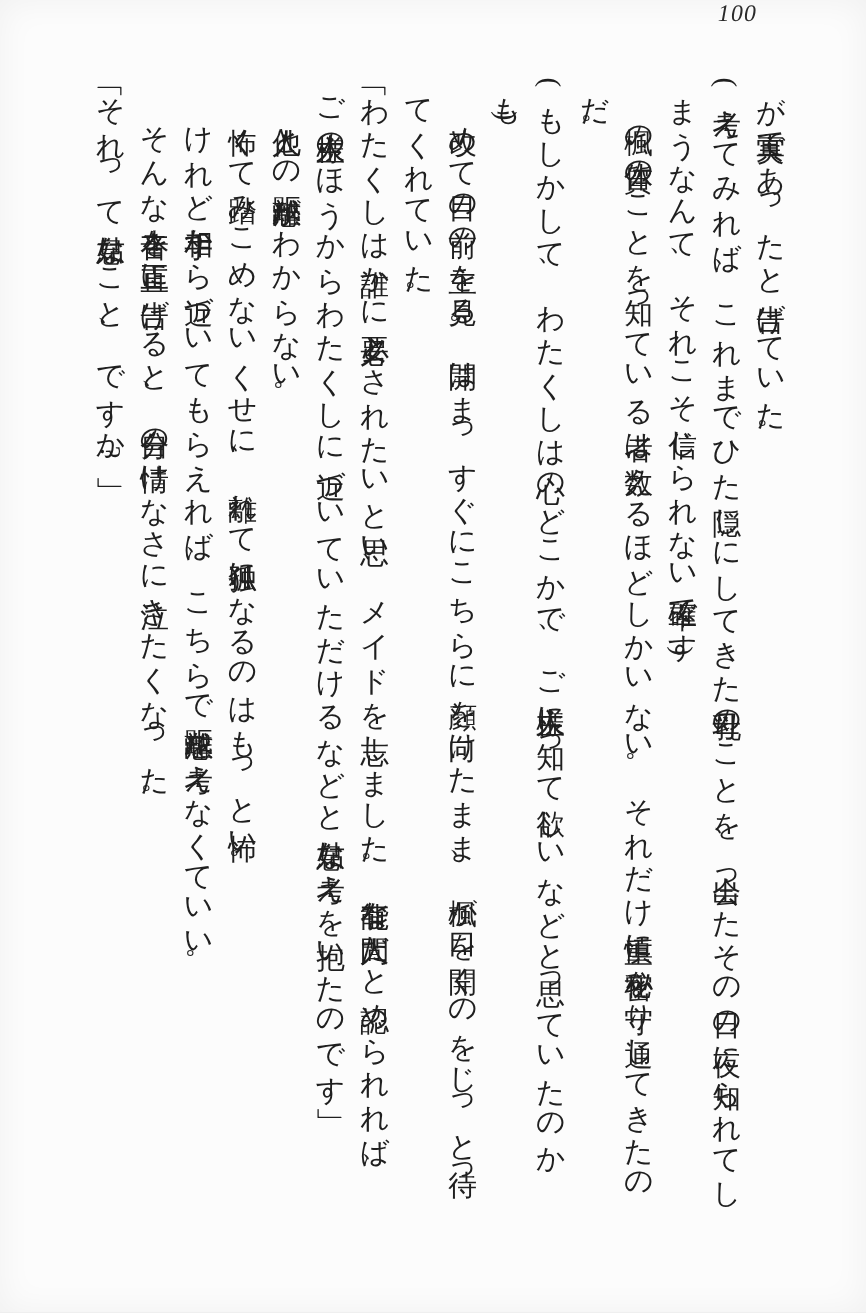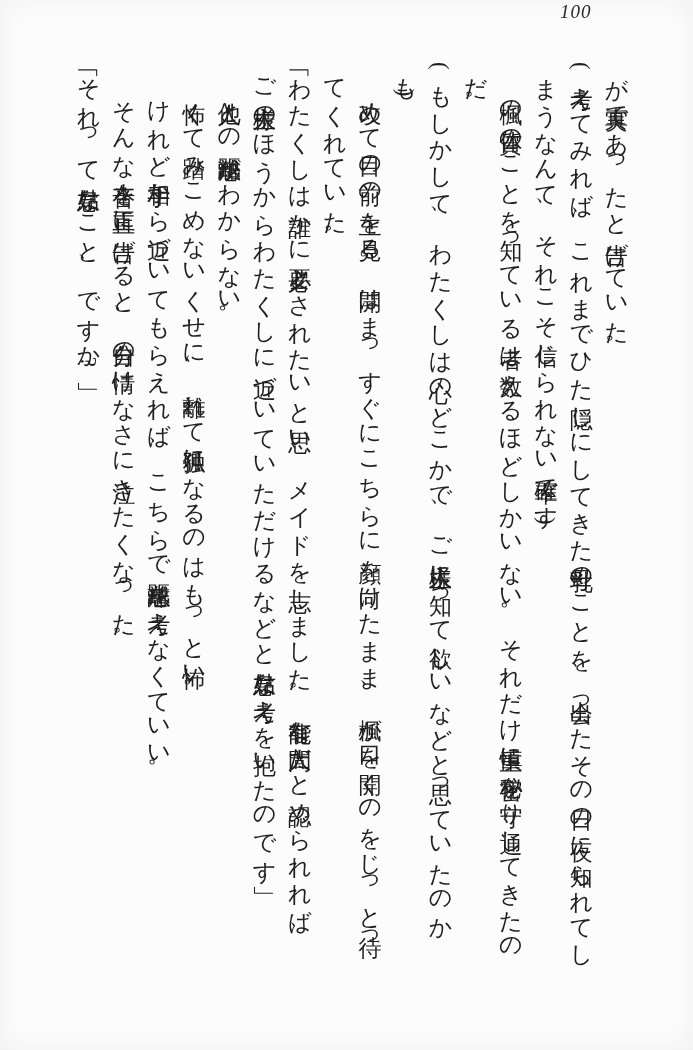--- a/index.html
+++ b/index.html
@@ -22,21 +22,21 @@
     position: absolute;
     inset: 0;
     pointer-events: none;
     box-shadow: inset 0 0 28px rgba(0,0,0,0.05);
   }
   .page-number {
     position: absolute;
     top: 1px;
     left: 560px;
     width: 60px;
-    text-align: left;
+    text-align: center;
     font-size: 19px;
     font-style: italic;
     letter-spacing: 1px;
     color: #2b2b2b;
   }
   .text-area {
     position: absolute;
     top: 62px;
     right: 59px;
     height: 897px;

